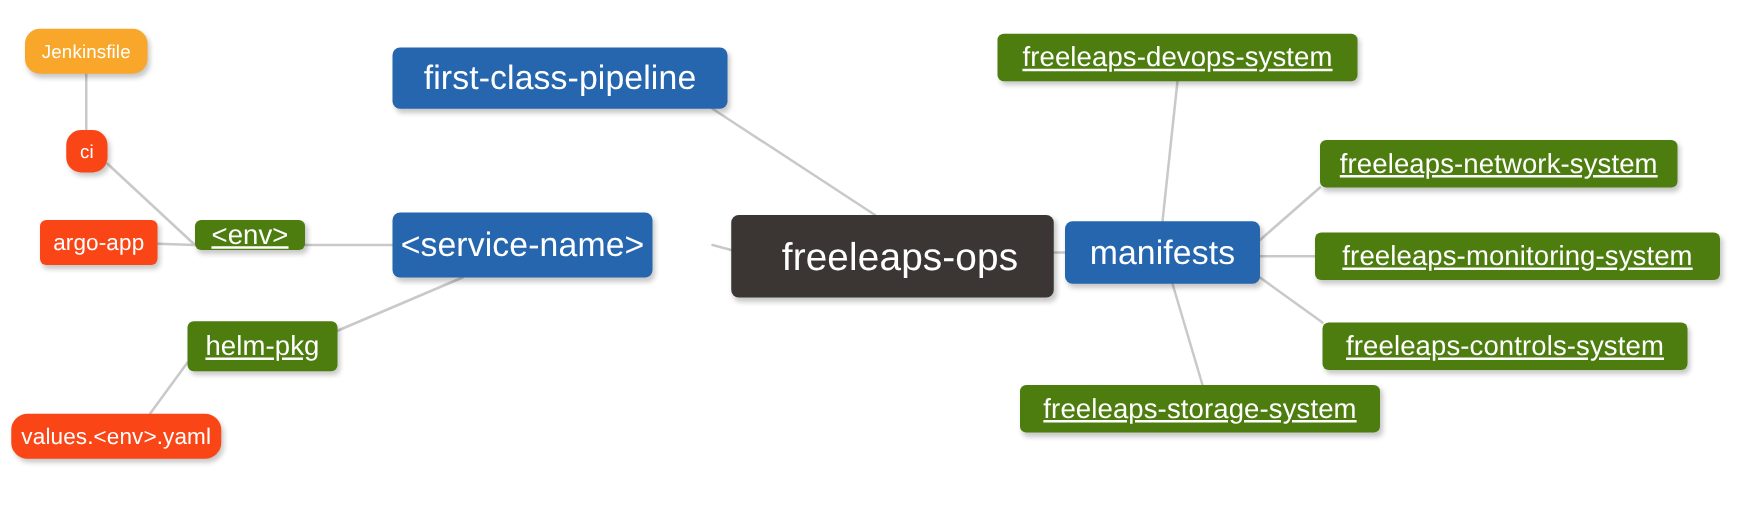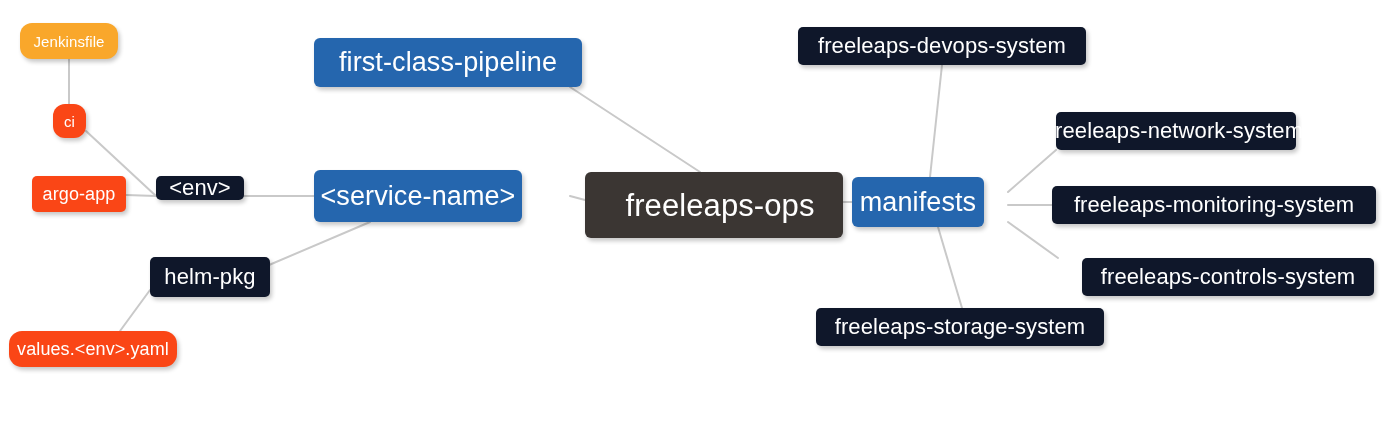--- a/index.html
+++ b/index.html
@@ -40,21 +40,21 @@
   
   .tier-root  { font-size: 31px; border-radius: 6px; padding-left: 12px; }
   .tier-major { font-size: 27px; border-radius: 6px; }
   .tier-mid   { font-size: 22px; }
   .tier-small { font-size: 18px; }
   .tier-tiny  { font-size: 15px; border-radius: 12px; }
 
   
   .c-root  { background: #3b3633; }
   .c-blue  { background: #2566ae; }
-  .c-green { background: #0f172a; }
+  .c-green { background: #4d7c0f; text-decoration: underline; }
   .c-red   { background: #fa4616; }
   .c-amber { background: #f9a72b; }
 </style>
 </head>
 <body>
 
 <div id="canvas">
   <svg id="edges" width="1390" height="421" viewBox="0 0 1390 421">
       <line x1="69" y1="59" x2="69" y2="104" stroke="#c9c9c9" stroke-width="2" stroke-linecap="round"></line>
       <line x1="86" y1="131" x2="156" y2="196" stroke="#c9c9c9" stroke-width="2" stroke-linecap="round"></line>
@@ -74,20 +74,20 @@
   <div id="node-layer">
       <div class="node tier-tiny c-amber" style="left: 20px; top: 23px; width: 98px; height: 36px;">Jenkinsfile</div>
       <div class="node tier-tiny c-red" style="left: 53px; top: 104px; width: 33px; height: 34px;">ci</div>
       <div class="node tier-small c-red" style="left: 32px; top: 176px; width: 94px; height: 36px;">argo-app</div>
       <div class="node tier-mid c-green" style="left: 156px; top: 176px; width: 88px; height: 24px;">&lt;env&gt;</div>
       <div class="node tier-mid c-green" style="left: 150px; top: 257px; width: 120px; height: 40px;">helm-pkg</div>
       <div class="node tier-small c-red" style="left: 9px; top: 331px; width: 168px; height: 36px; border-radius: 13px;">values.&lt;env&gt;.yaml</div>
       <div class="node tier-major c-blue" style="left: 314px; top: 38px; width: 268px; height: 49px;">first-class-pipeline</div>
       <div class="node tier-major c-blue" style="left: 314px; top: 170px; width: 208px; height: 52px;">&lt;service-name&gt;</div>
       <div class="node tier-root c-root" style="left: 585px; top: 172px; width: 258px; height: 66px;">freeleaps-ops</div>
-      <div class="node tier-major c-blue" style="left: 852px; top: 177px; width: 132px; height: 50px;">manifests</div>
+      <div class="node tier-major c-blue" style="left: 852px; top: 177px; width: 156px; height: 50px;">manifests</div>
       <div class="node tier-mid c-green" style="left: 798px; top: 27px; width: 288px; height: 38px;">freeleaps-devops-system</div>
-      <div class="node tier-mid c-green" style="left: 1056px; top: 112px; width: 240px; height: 38px;">freeleaps-network-system</div>
+      <div class="node tier-mid c-green" style="left: 1056px; top: 112px; width: 286px; height: 38px;">freeleaps-network-system</div>
       <div class="node tier-mid c-green" style="left: 1052px; top: 186px; width: 324px; height: 38px;">freeleaps-monitoring-system</div>
-      <div class="node tier-mid c-green" style="left: 1082px; top: 258px; width: 292px; height: 38px;">freeleaps-controls-system</div>
+      <div class="node tier-mid c-green" style="left: 1058px; top: 258px; width: 292px; height: 38px;">freeleaps-controls-system</div>
       <div class="node tier-mid c-green" style="left: 816px; top: 308px; width: 288px; height: 38px;">freeleaps-storage-system</div>
     </div>
 </div>
 
 </body></html>

